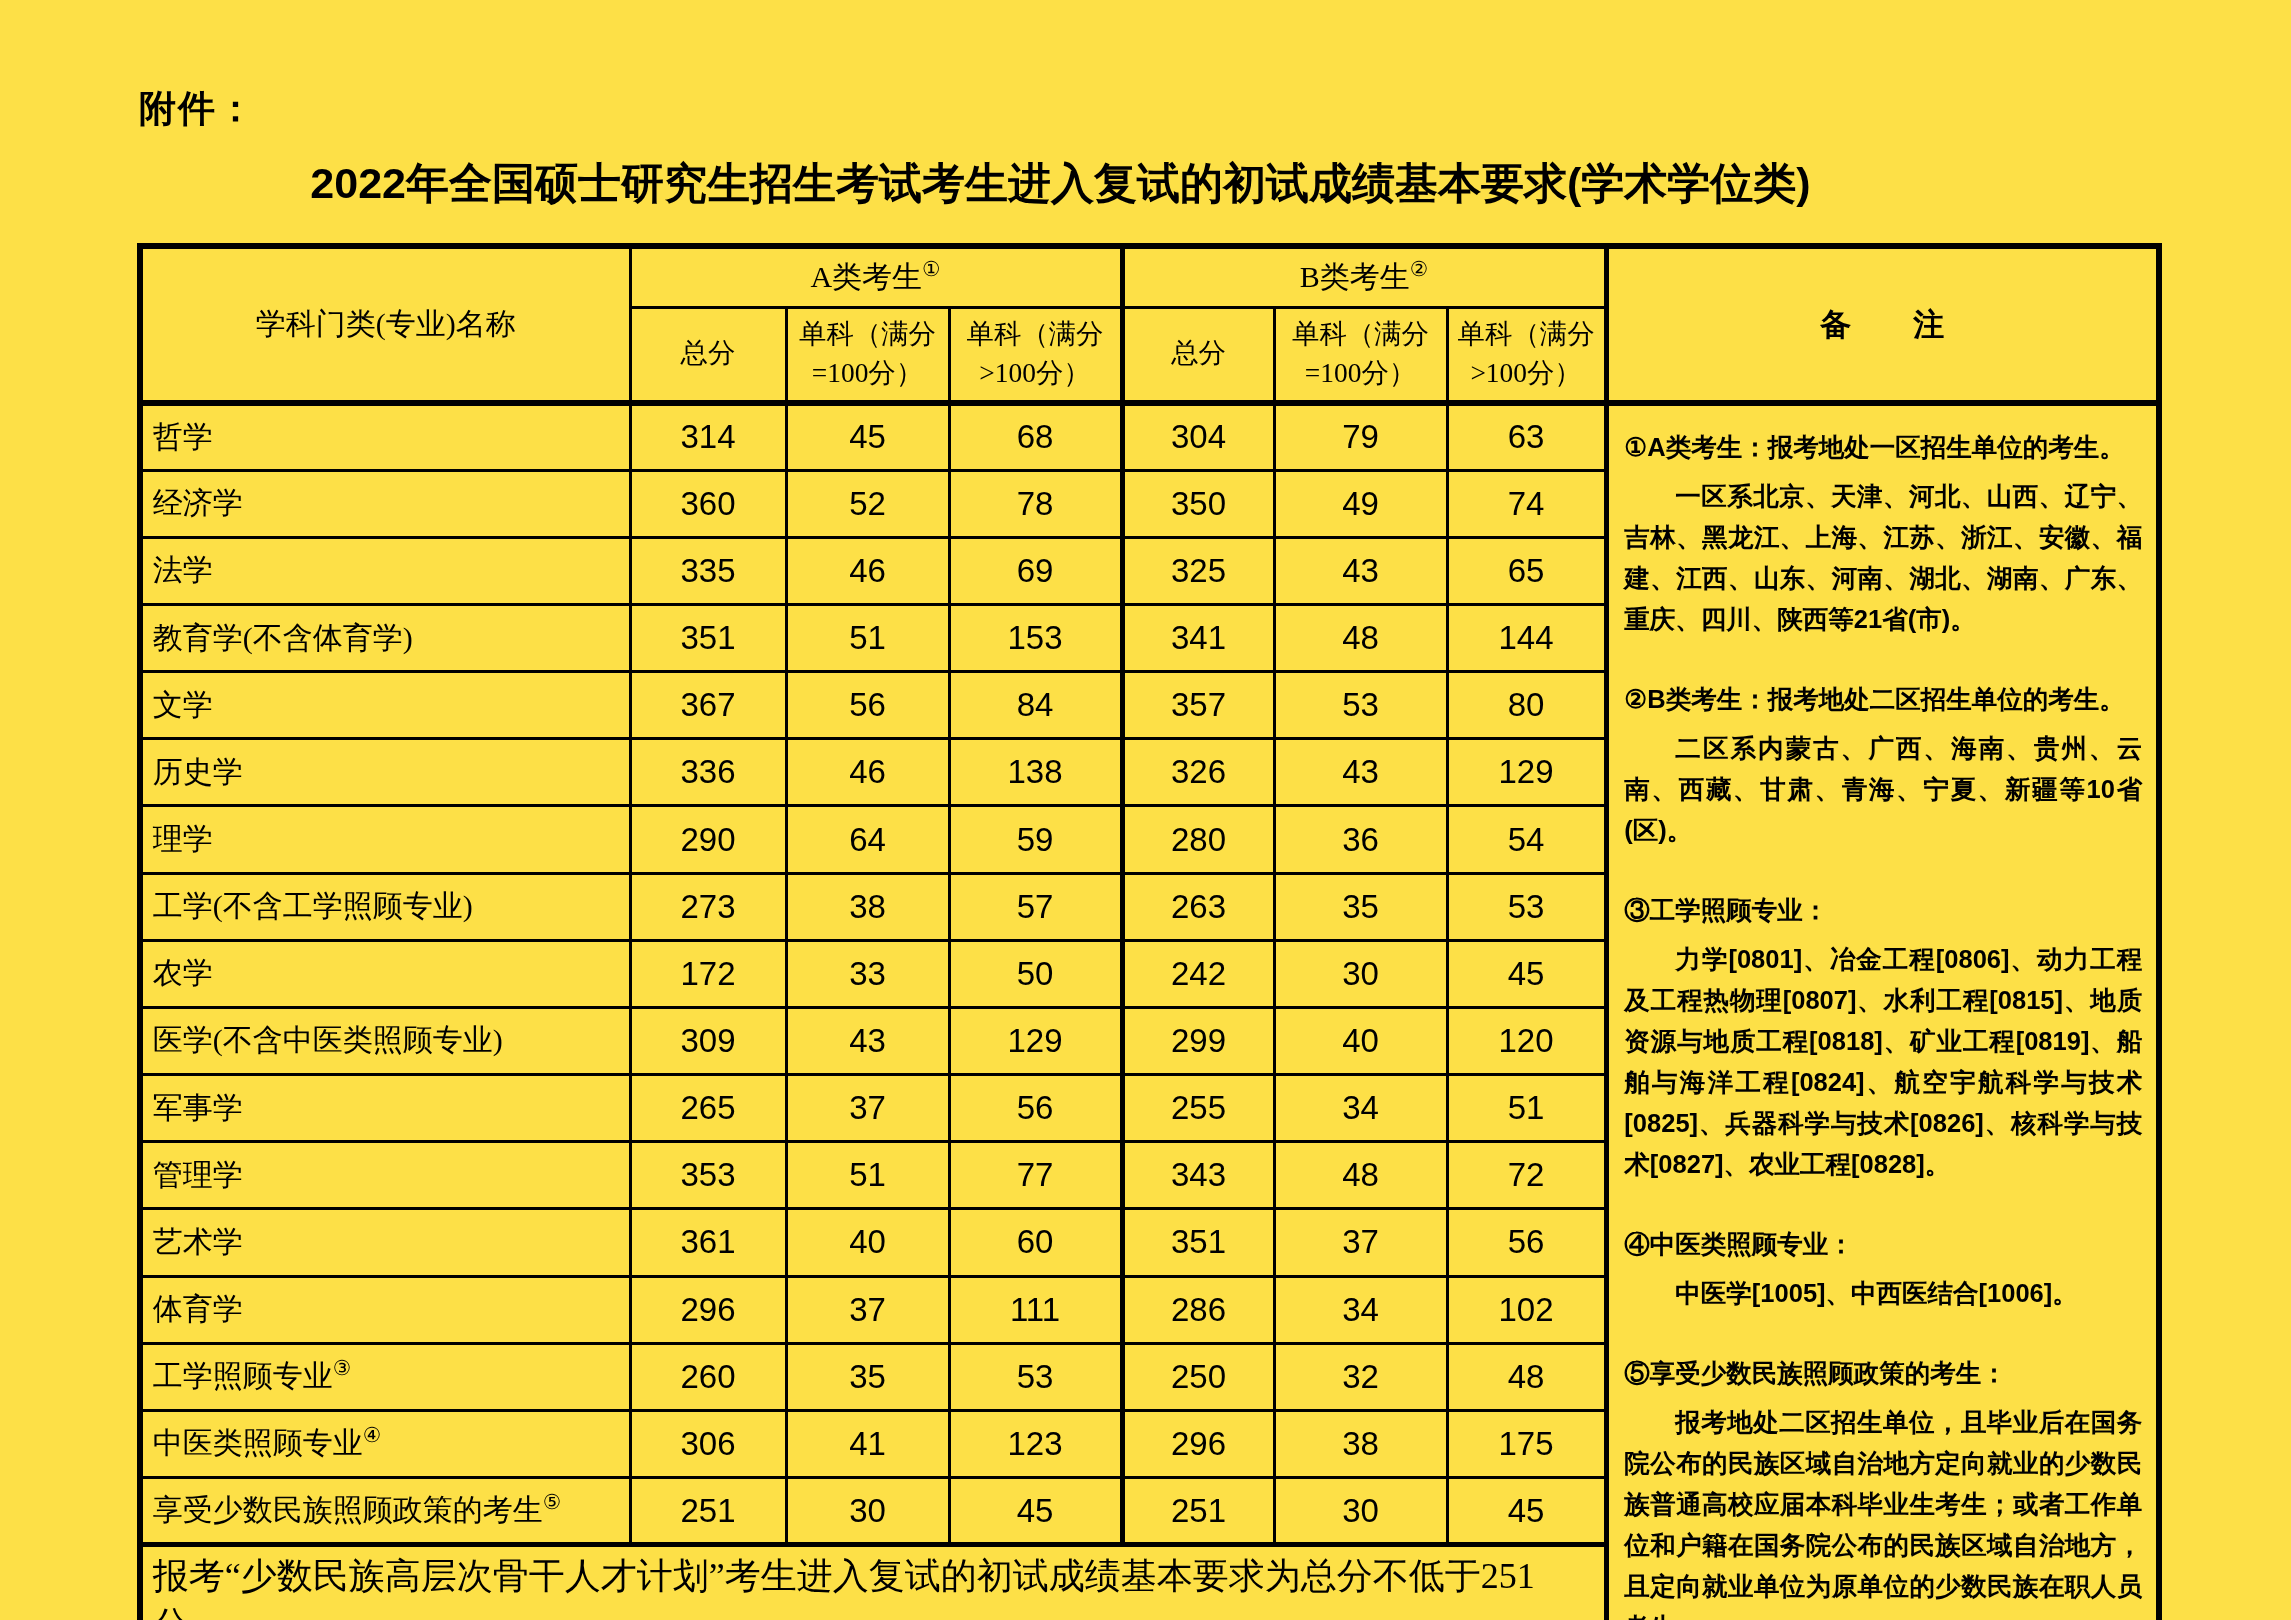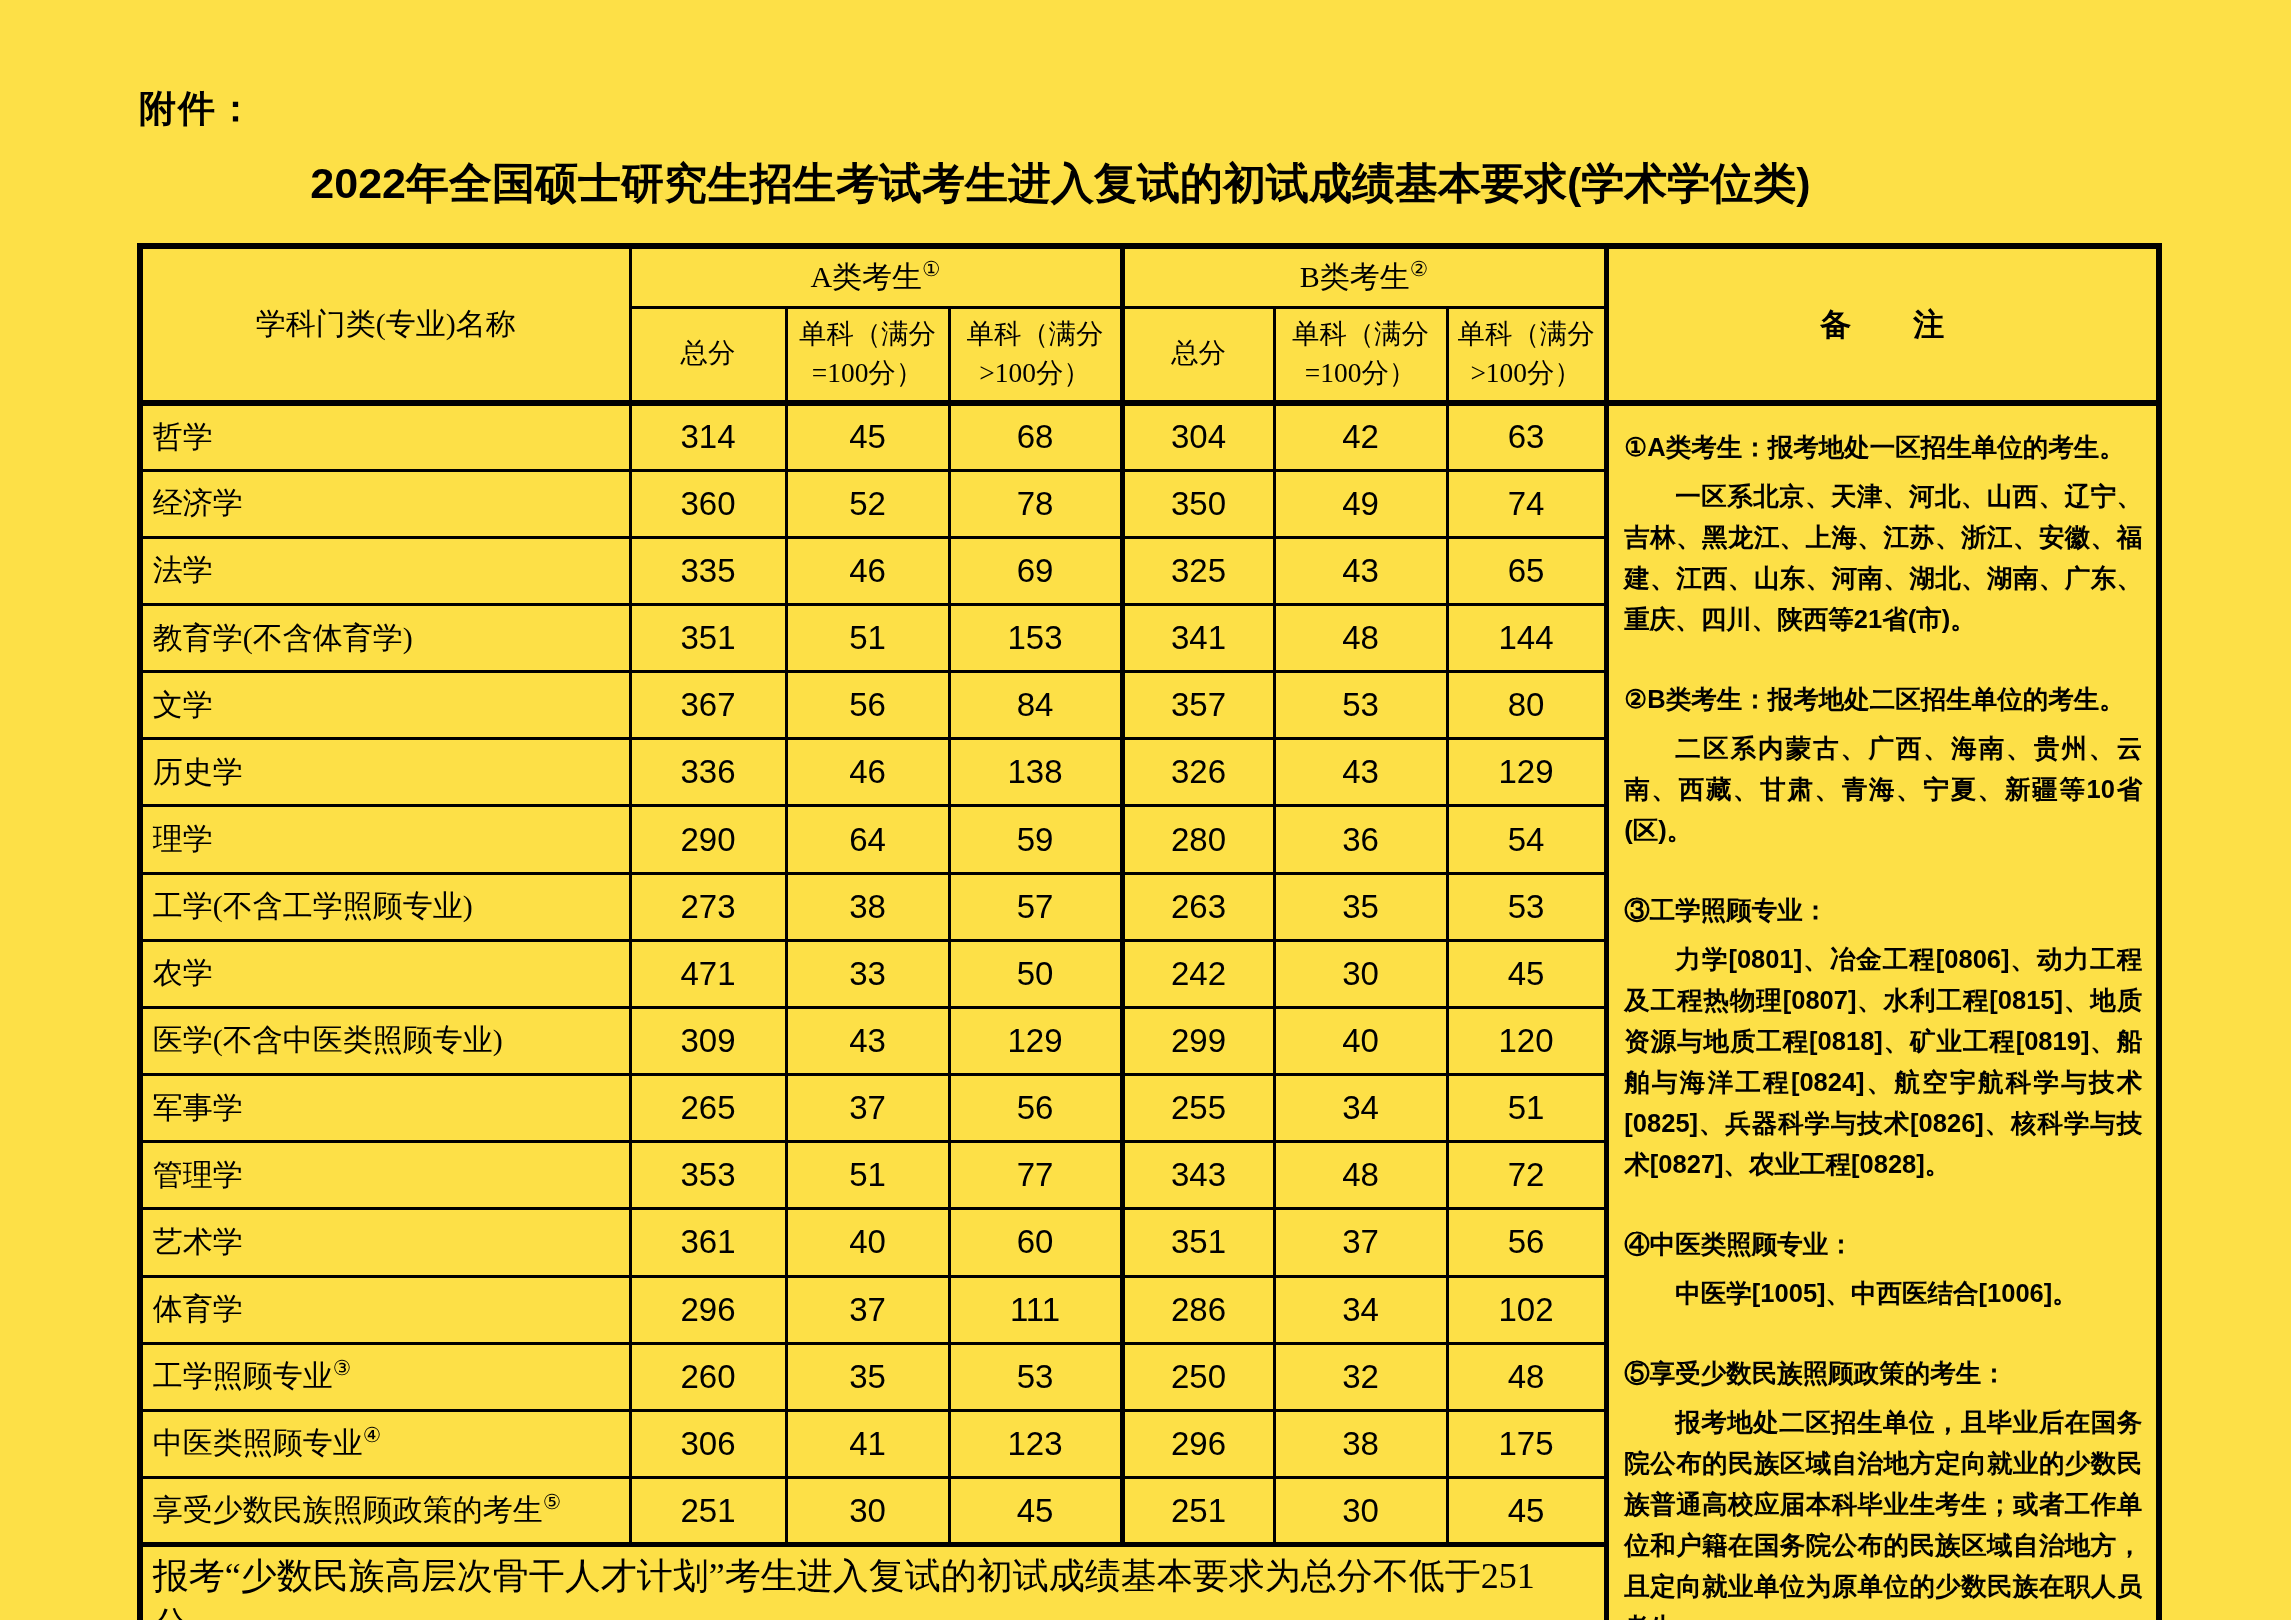--- a/index.html
+++ b/index.html
@@ -138,21 +138,21 @@
 &gt;100分）</th>
       </tr>
     </thead>
     <tbody id="tbody">
       <tr class="data-row">
           <td class="lab"><span>哲学</span></td>
           <td class="num">314</td>
           <td class="num">45</td>
           <td class="num">68</td>
           <td class="num gb">304</td>
-          <td class="num">42</td>
+          <td class="num">79</td>
           <td class="num">63</td>
           <td class="remarks-cell" rowspan="18">
             <p class="">①A类考生：报考地处一区招生单位的考生。</p>
             <p class="ind ">一区系北京、天津、河北、山西、辽宁、吉林、黑龙江、上海、江苏、浙江、安徽、福建、江西、山东、河南、湖北、湖南、广东、重庆、四川、陕西等21省(市)。</p>
             <p class="gap">②B类考生：报考地处二区招生单位的考生。</p>
             <p class="ind ">二区系内蒙古、广西、海南、贵州、云南、西藏、甘肃、青海、宁夏、新疆等10省(区)。</p>
             <p class="gap">③工学照顾专业：</p>
             <p class="ind ">力学[0801]、冶金工程[0806]、动力工程及工程热物理[0807]、水利工程[0815]、地质资源与地质工程[0818]、矿业工程[0819]、船舶与海洋工程[0824]、航空宇航科学与技术[0825]、兵器科学与技术[0826]、核科学与技术[0827]、农业工程[0828]。</p>
             <p class="gap">④中医类照顾专业：</p>
             <p class="ind ">中医学[1005]、中西医结合[1006]。</p>
@@ -218,21 +218,21 @@
           <td class="lab"><span>工学(不含工学照顾专业)</span></td>
           <td class="num">273</td>
           <td class="num">38</td>
           <td class="num">57</td>
           <td class="num gb">263</td>
           <td class="num">35</td>
           <td class="num">53</td>
         </tr>
         <tr class="data-row">
           <td class="lab"><span>农学</span></td>
-          <td class="num">471</td>
+          <td class="num">172</td>
           <td class="num">33</td>
           <td class="num">50</td>
           <td class="num gb">242</td>
           <td class="num">30</td>
           <td class="num">45</td>
         </tr>
         <tr class="data-row">
           <td class="lab"><span>医学(不含中医类照顾专业)</span></td>
           <td class="num">309</td>
           <td class="num">43</td>

